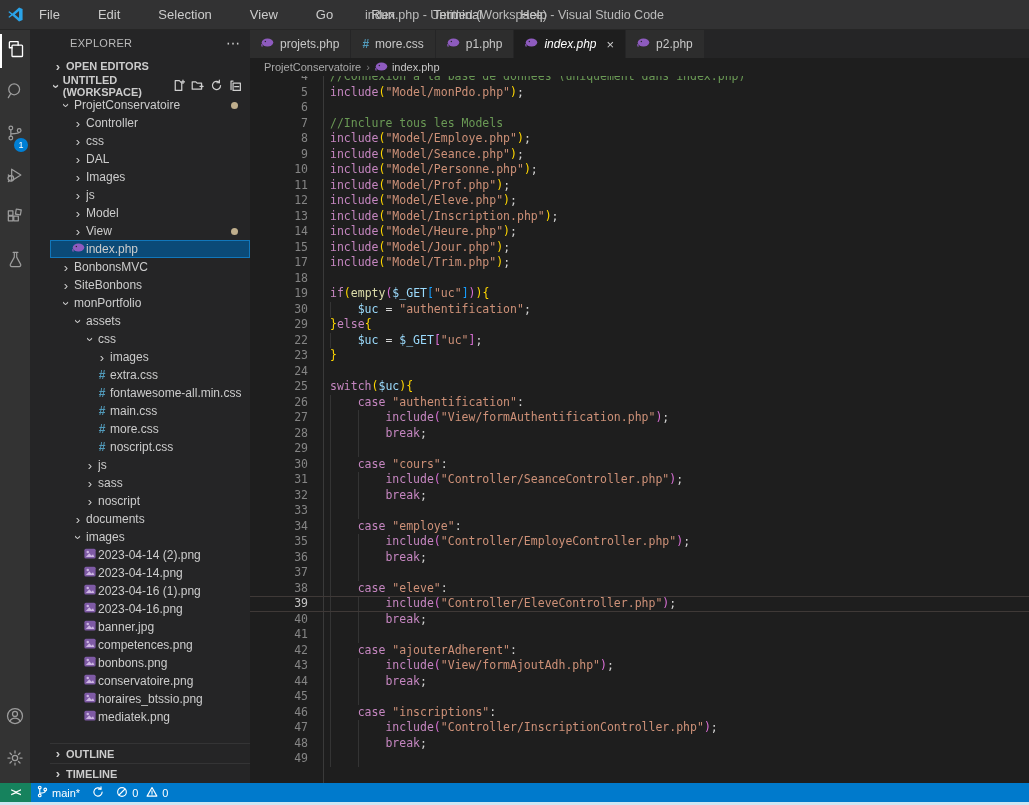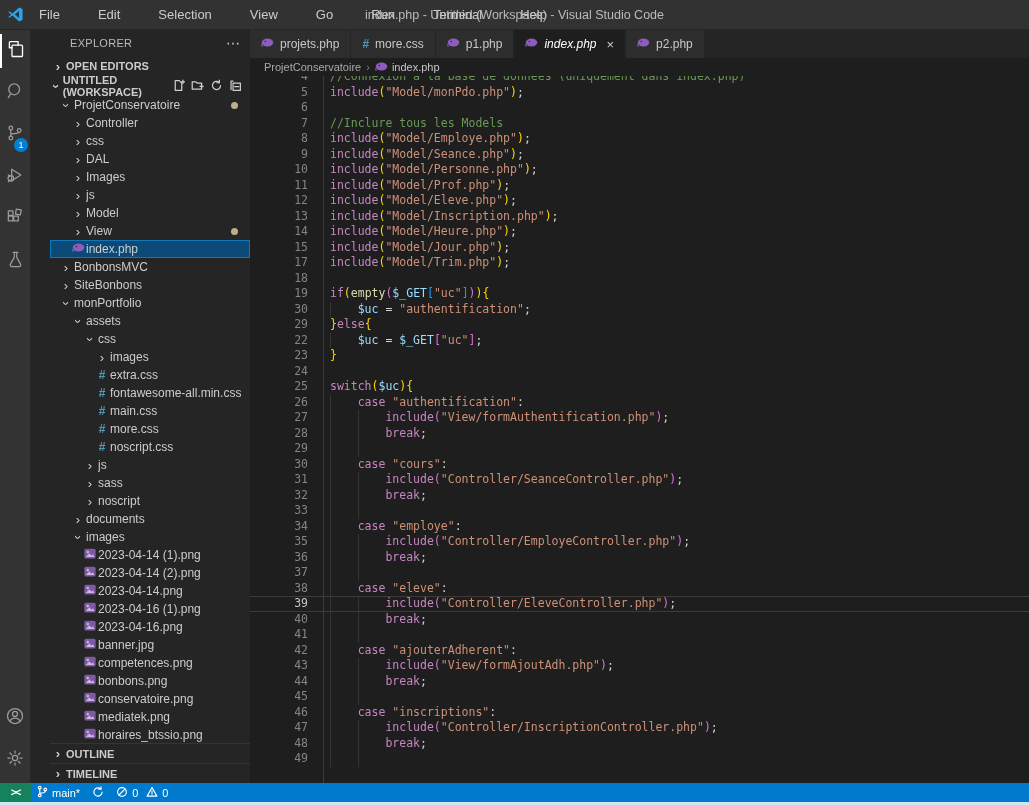--- a/index.html
+++ b/index.html
@@ -382,31 +382,20 @@
           </div>
           <div class="trow">
             <span style="width: 32px; flex: 0 0 auto;"></span>
             <span class="cell">
               <span><svg width="12" height="11" viewBox="0 0 16 14">
                   <rect x="0.5" y="0.5" width="15" height="13" rx="2" fill="#7e5aa5"></rect>
                   <circle cx="5" cy="5" r="1.7" fill="#cdb6e2"></circle>
                   <path d="M2.5 11.5 L7 6.5 L10 10 L12 8 L13.8 11.5 Z" fill="#cdb6e2"></path>
                 </svg></span>
             </span>
-            <span class="lbl">2023-04-14 (1).png</span>
-          </div>
-          <div class="trow">
-            <span style="width: 32px; flex: 0 0 auto;"></span>
-            <span class="cell">
-              <span><svg width="12" height="11" viewBox="0 0 16 14">
-                  <rect x="0.5" y="0.5" width="15" height="13" rx="2" fill="#7e5aa5"></rect>
-                  <circle cx="5" cy="5" r="1.7" fill="#cdb6e2"></circle>
-                  <path d="M2.5 11.5 L7 6.5 L10 10 L12 8 L13.8 11.5 Z" fill="#cdb6e2"></path>
-                </svg></span>
-            </span>
             <span class="lbl">2023-04-14 (2).png</span>
           </div>
           <div class="trow">
             <span style="width: 32px; flex: 0 0 auto;"></span>
             <span class="cell">
               <span><svg width="12" height="11" viewBox="0 0 16 14">
                   <rect x="0.5" y="0.5" width="15" height="13" rx="2" fill="#7e5aa5"></rect>
                   <circle cx="5" cy="5" r="1.7" fill="#cdb6e2"></circle>
                   <path d="M2.5 11.5 L7 6.5 L10 10 L12 8 L13.8 11.5 Z" fill="#cdb6e2"></path>
                 </svg></span>
@@ -481,32 +470,32 @@
           </div>
           <div class="trow">
             <span style="width: 32px; flex: 0 0 auto;"></span>
             <span class="cell">
               <span><svg width="12" height="11" viewBox="0 0 16 14">
                   <rect x="0.5" y="0.5" width="15" height="13" rx="2" fill="#7e5aa5"></rect>
                   <circle cx="5" cy="5" r="1.7" fill="#cdb6e2"></circle>
                   <path d="M2.5 11.5 L7 6.5 L10 10 L12 8 L13.8 11.5 Z" fill="#cdb6e2"></path>
                 </svg></span>
             </span>
+            <span class="lbl">horaires_btssio.png</span>
+          </div>
+          <div class="trow">
+            <span style="width: 32px; flex: 0 0 auto;"></span>
+            <span class="cell">
+              <span><svg width="12" height="11" viewBox="0 0 16 14">
+                  <rect x="0.5" y="0.5" width="15" height="13" rx="2" fill="#7e5aa5"></rect>
+                  <circle cx="5" cy="5" r="1.7" fill="#cdb6e2"></circle>
+                  <path d="M2.5 11.5 L7 6.5 L10 10 L12 8 L13.8 11.5 Z" fill="#cdb6e2"></path>
+                </svg></span>
+            </span>
             <span class="lbl">mediatek.png</span>
-          </div>
-          <div class="trow">
-            <span style="width: 32px; flex: 0 0 auto;"></span>
-            <span class="cell">
-              <span><svg width="12" height="11" viewBox="0 0 16 14">
-                  <rect x="0.5" y="0.5" width="15" height="13" rx="2" fill="#7e5aa5"></rect>
-                  <circle cx="5" cy="5" r="1.7" fill="#cdb6e2"></circle>
-                  <path d="M2.5 11.5 L7 6.5 L10 10 L12 8 L13.8 11.5 Z" fill="#cdb6e2"></path>
-                </svg></span>
-            </span>
-            <span class="lbl">horaires_btssio.png</span>
           </div>
         </div>
       <div class="sec-row bottom-sec">
         <span class="cell chev"><span class="chevron">›</span></span>
         <span>OUTLINE</span>
       </div>
       <div class="sec-row bottom-sec">
         <span class="cell chev"><span class="chevron">›</span></span>
         <span>TIMELINE</span>
       </div>

